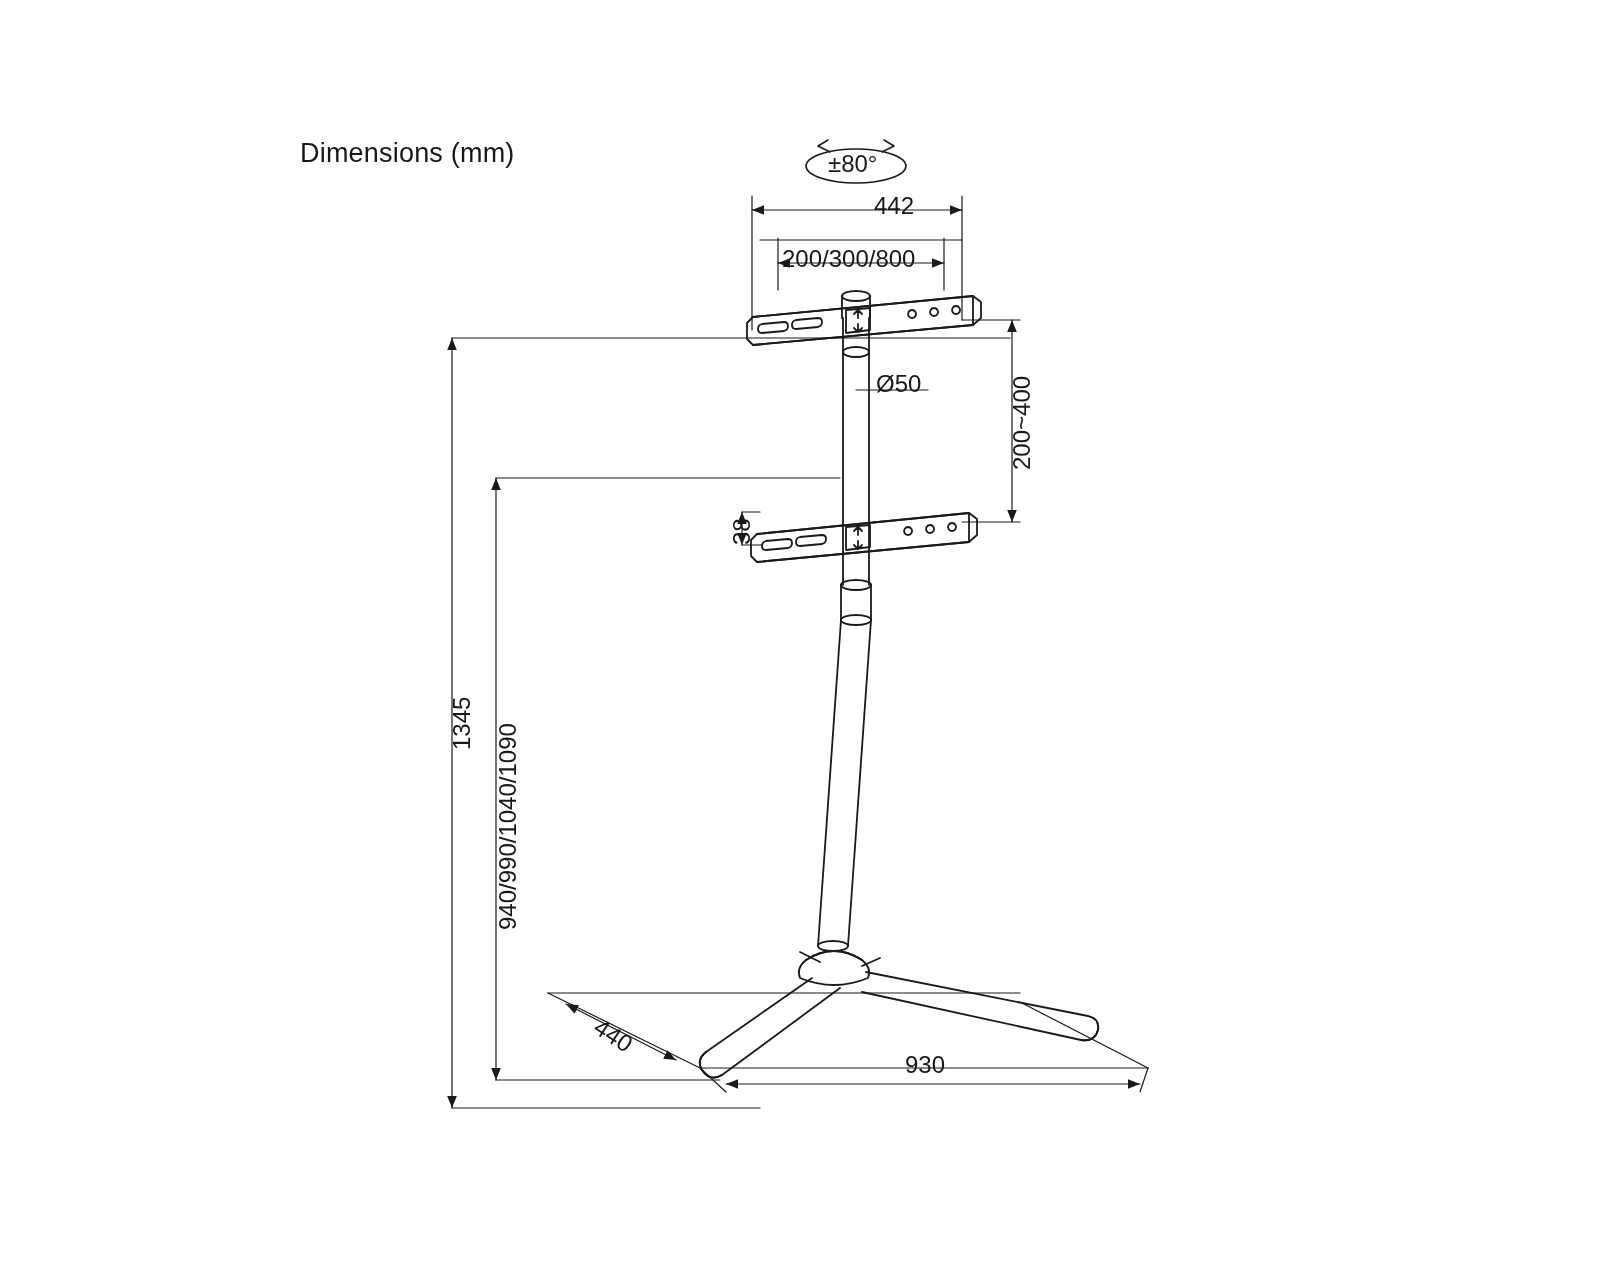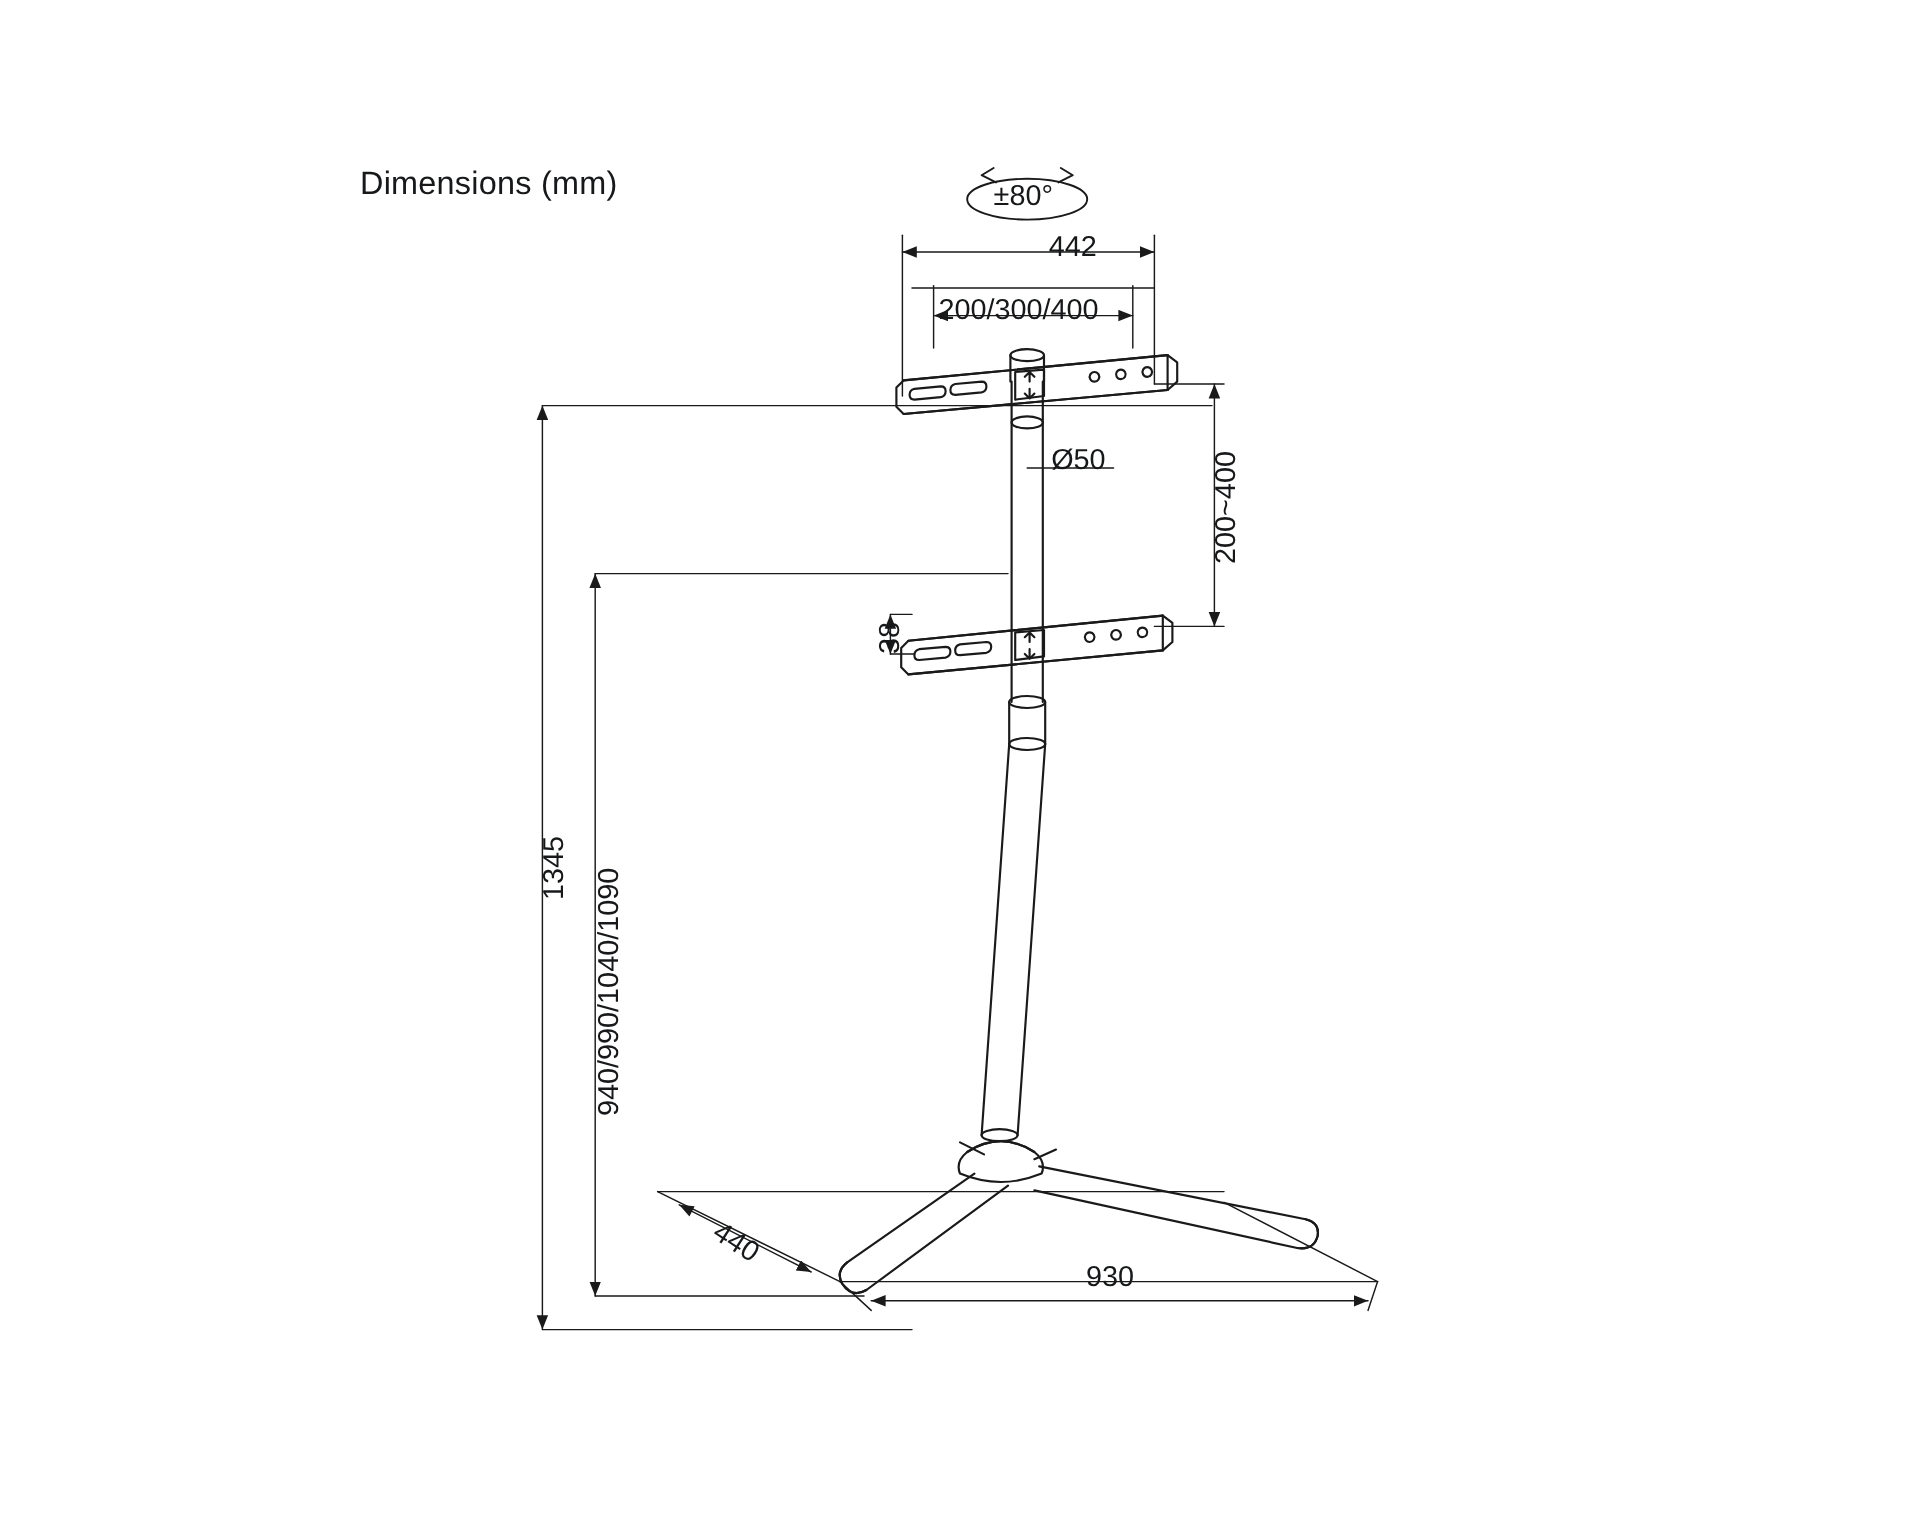--- a/index.html
+++ b/index.html
@@ -177,21 +177,21 @@
 
         <path d="M820 962 L800 952"></path>
         <path d="M862 966 L880 958"></path>
         <path d="M806 960 q28 -18 56 0"></path>
       </g>
     </g>
   </svg>
 
   <div class="dimtext" style="left:828px; top:150px;">±80°</div>
   <div class="dimtext" style="left:830px; top:192px;margin-left:44px;">442</div>
-  <div class="dimtext" style="left:782px; top:245px;">200/300/400</div>
+  <div class="dimtext" style="left:782px; top:245px;">200/300/800</div>
   <div class="dimtext" style="left:876px; top:370px;">Ø50</div>
   <div class="dimtext rot90" style="left:1008px; top:470px;">200~400</div>
   <div class="dimtext rot90" style="left:728px; top:545px;">38</div>
   <div class="dimtext rot90" style="left:448px; top:750px;">1345</div>
   <div class="dimtext rot90" style="left:494px; top:930px;">940/990/1040/1090</div>
   <div class="dimtext rot-diag" style="left:604px; top:1013px;">440</div>
   <div class="dimtext" style="left:905px; top:1051px;">930</div>
 
 </div>
 

